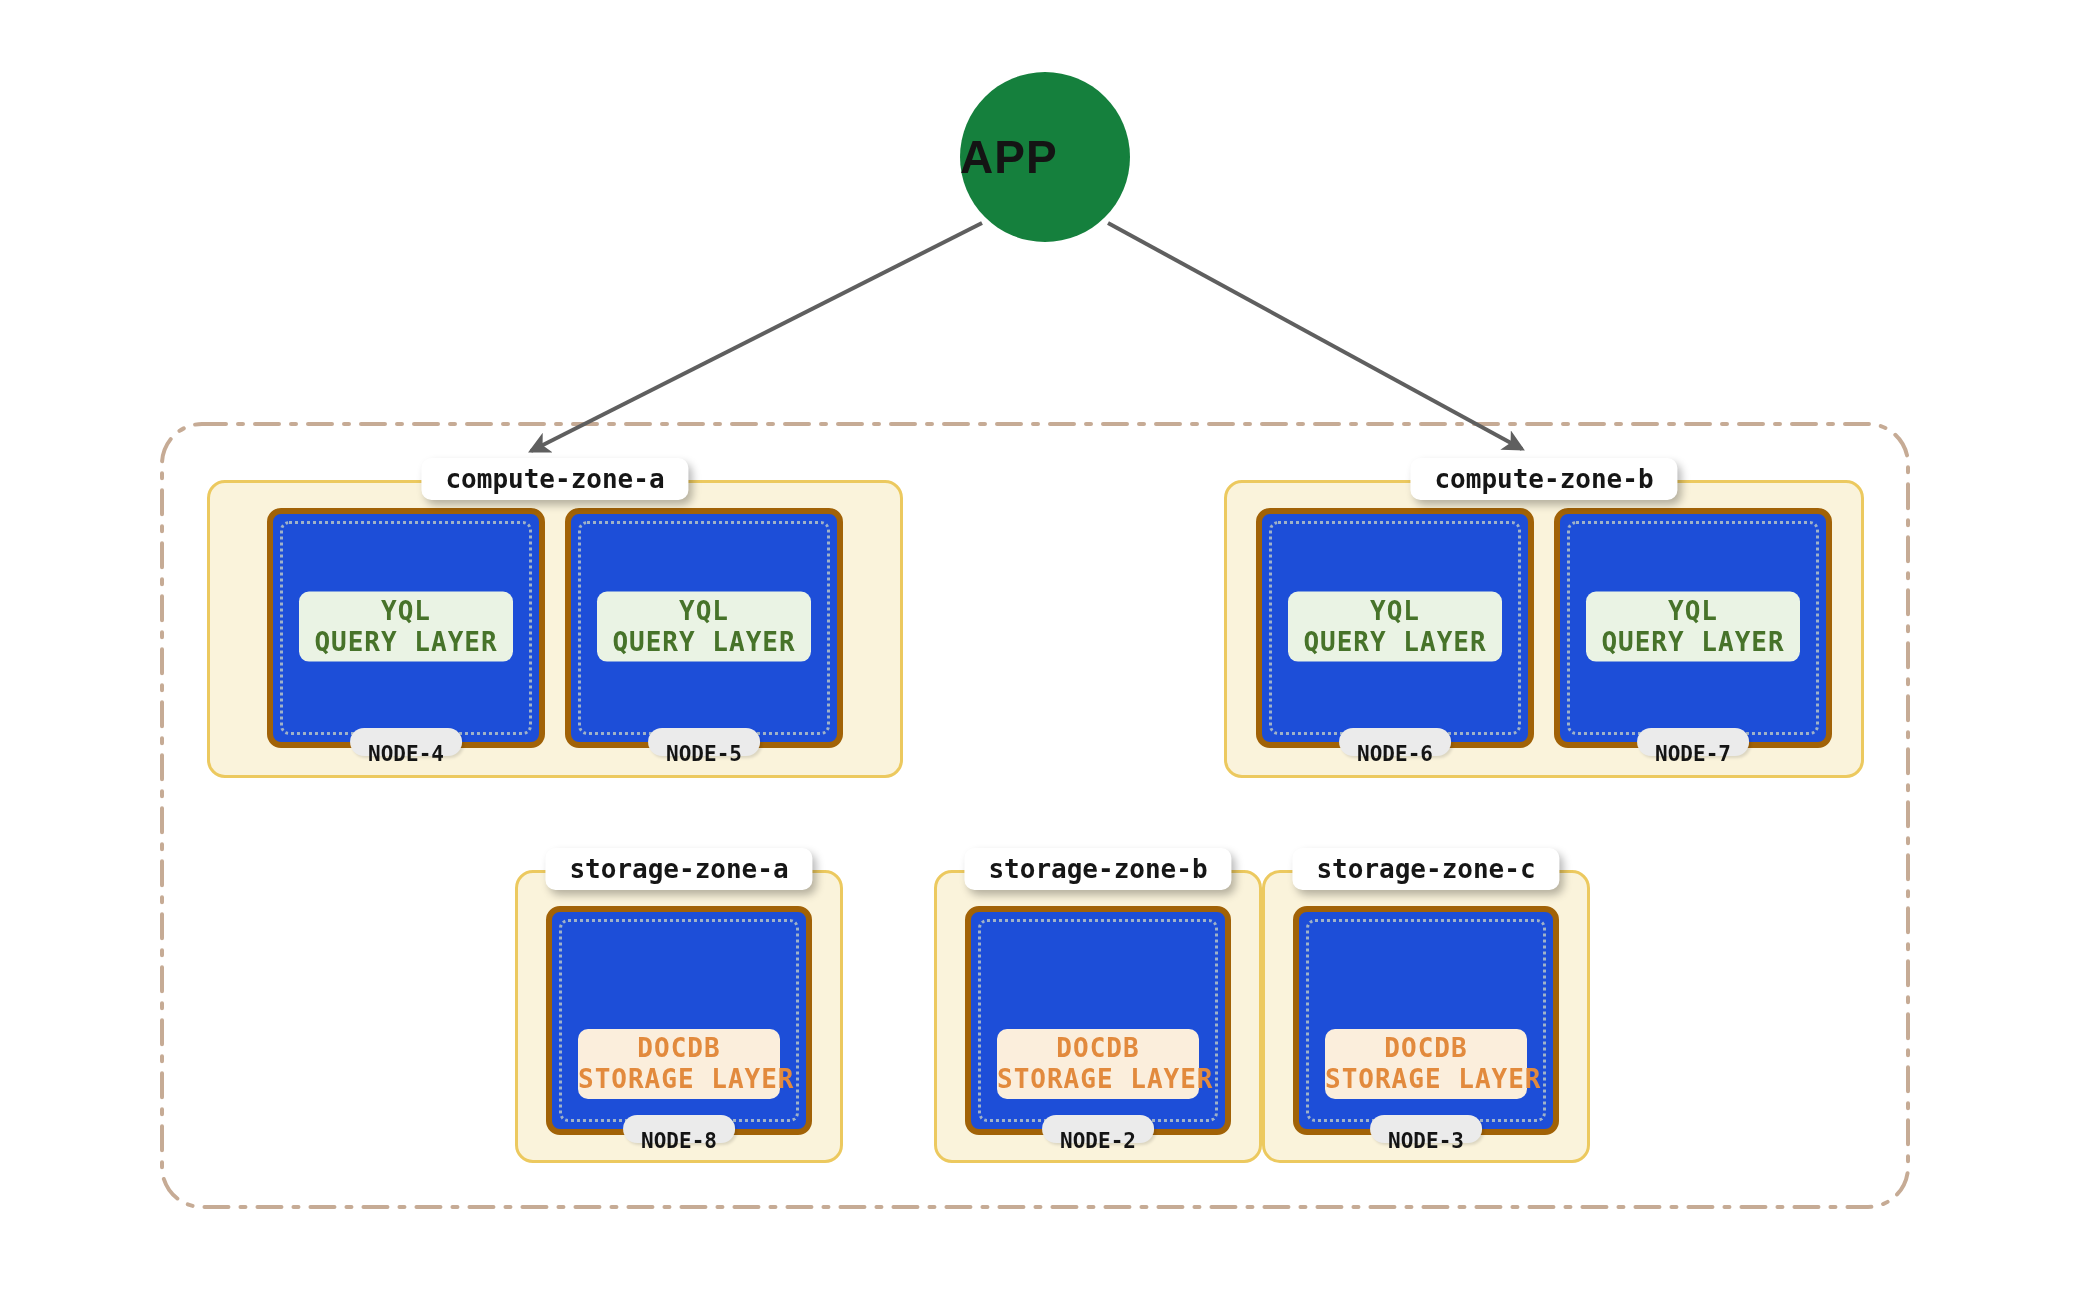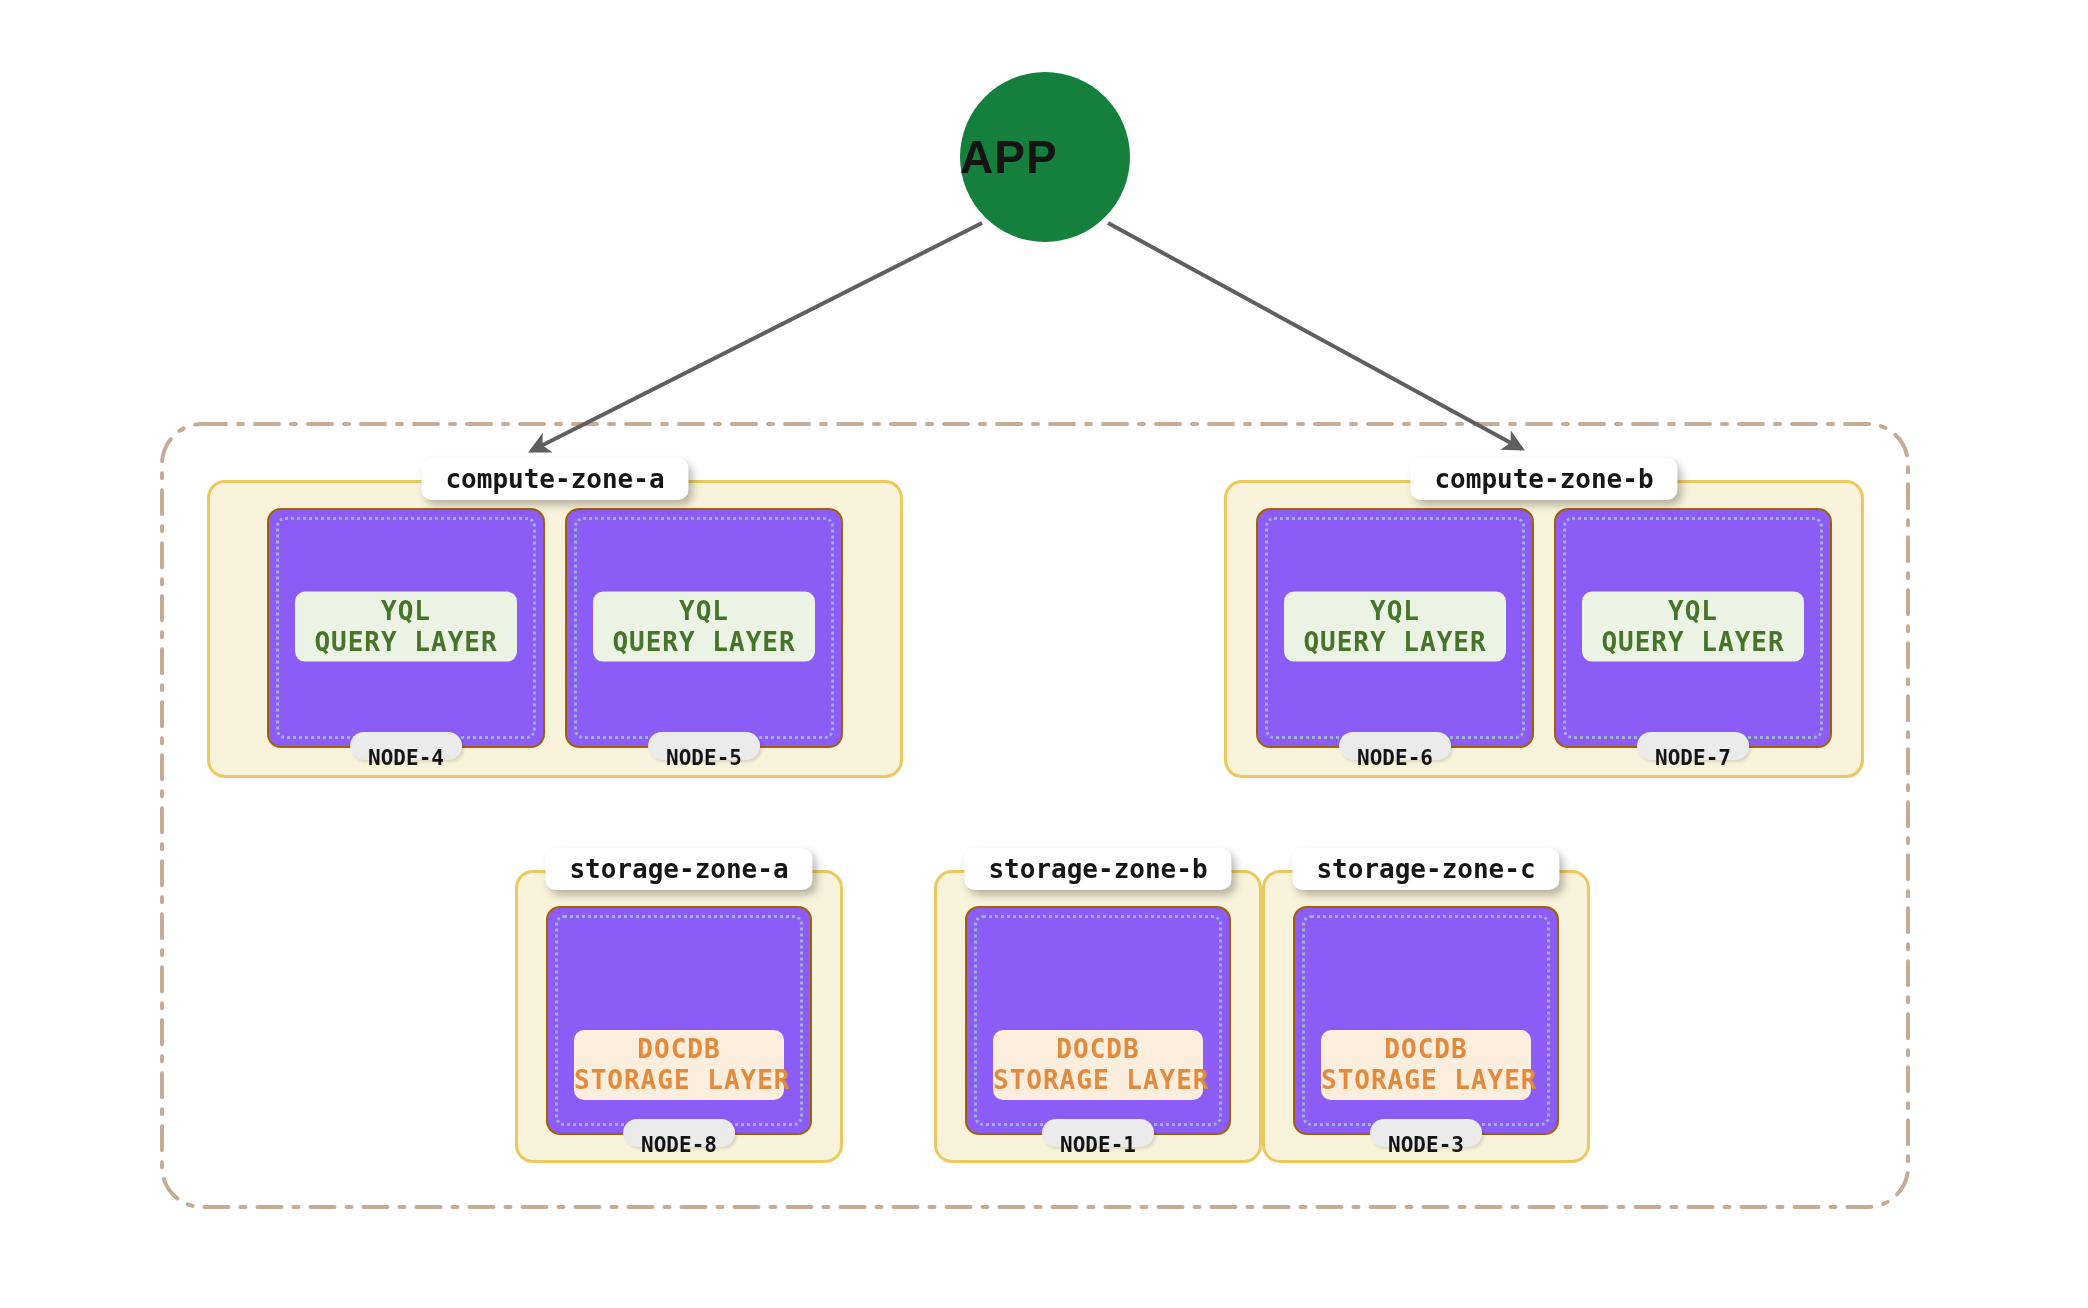--- a/index.html
+++ b/index.html
@@ -53,22 +53,22 @@
     display: flex; justify-content: center; gap: 20px;
     padding-top: 25px; height: 100%;
   }
   .zone-storage-a .nodes-row, .zone-storage-b .nodes-row, .zone-storage-c .nodes-row {
     padding-top: 33px;
   }
 
   
   .node {
     position: relative;
-    background: #8b5cf6;
-    border: 2px solid #a16207;
+    background: #1d4ed8;
+    border: 6px solid #a16207;
     border-radius: 14px;
   }
   .node-compute { width: 278px; height: 240px; }
   .node-storage { width: 266px; height: 229px; }
 
   .dotted-inner {
     position: absolute; inset: 7px;
     border: 3px dotted #9FB2C8;
     border-radius: 9px;
   }
@@ -179,21 +179,21 @@
 
   <div class="zone zone-storage-b">
     <div class="zone-label">storage-zone-b</div>
     <div class="nodes-row">
       <div class="node node-storage">
         <div class="dotted-inner"></div>
         <div class="layer-strip layer-storage">
           <div>DOCDB</div>
           <div>STORAGE LAYER</div>
         </div>
-        <div class="node-badge">NODE-1</div>
+        <div class="node-badge">NODE-2</div>
       </div>
     </div>
   </div>
 
   <div class="zone zone-storage-c">
     <div class="zone-label">storage-zone-c</div>
     <div class="nodes-row">
       <div class="node node-storage">
         <div class="dotted-inner"></div>
         <div class="layer-strip layer-storage">

